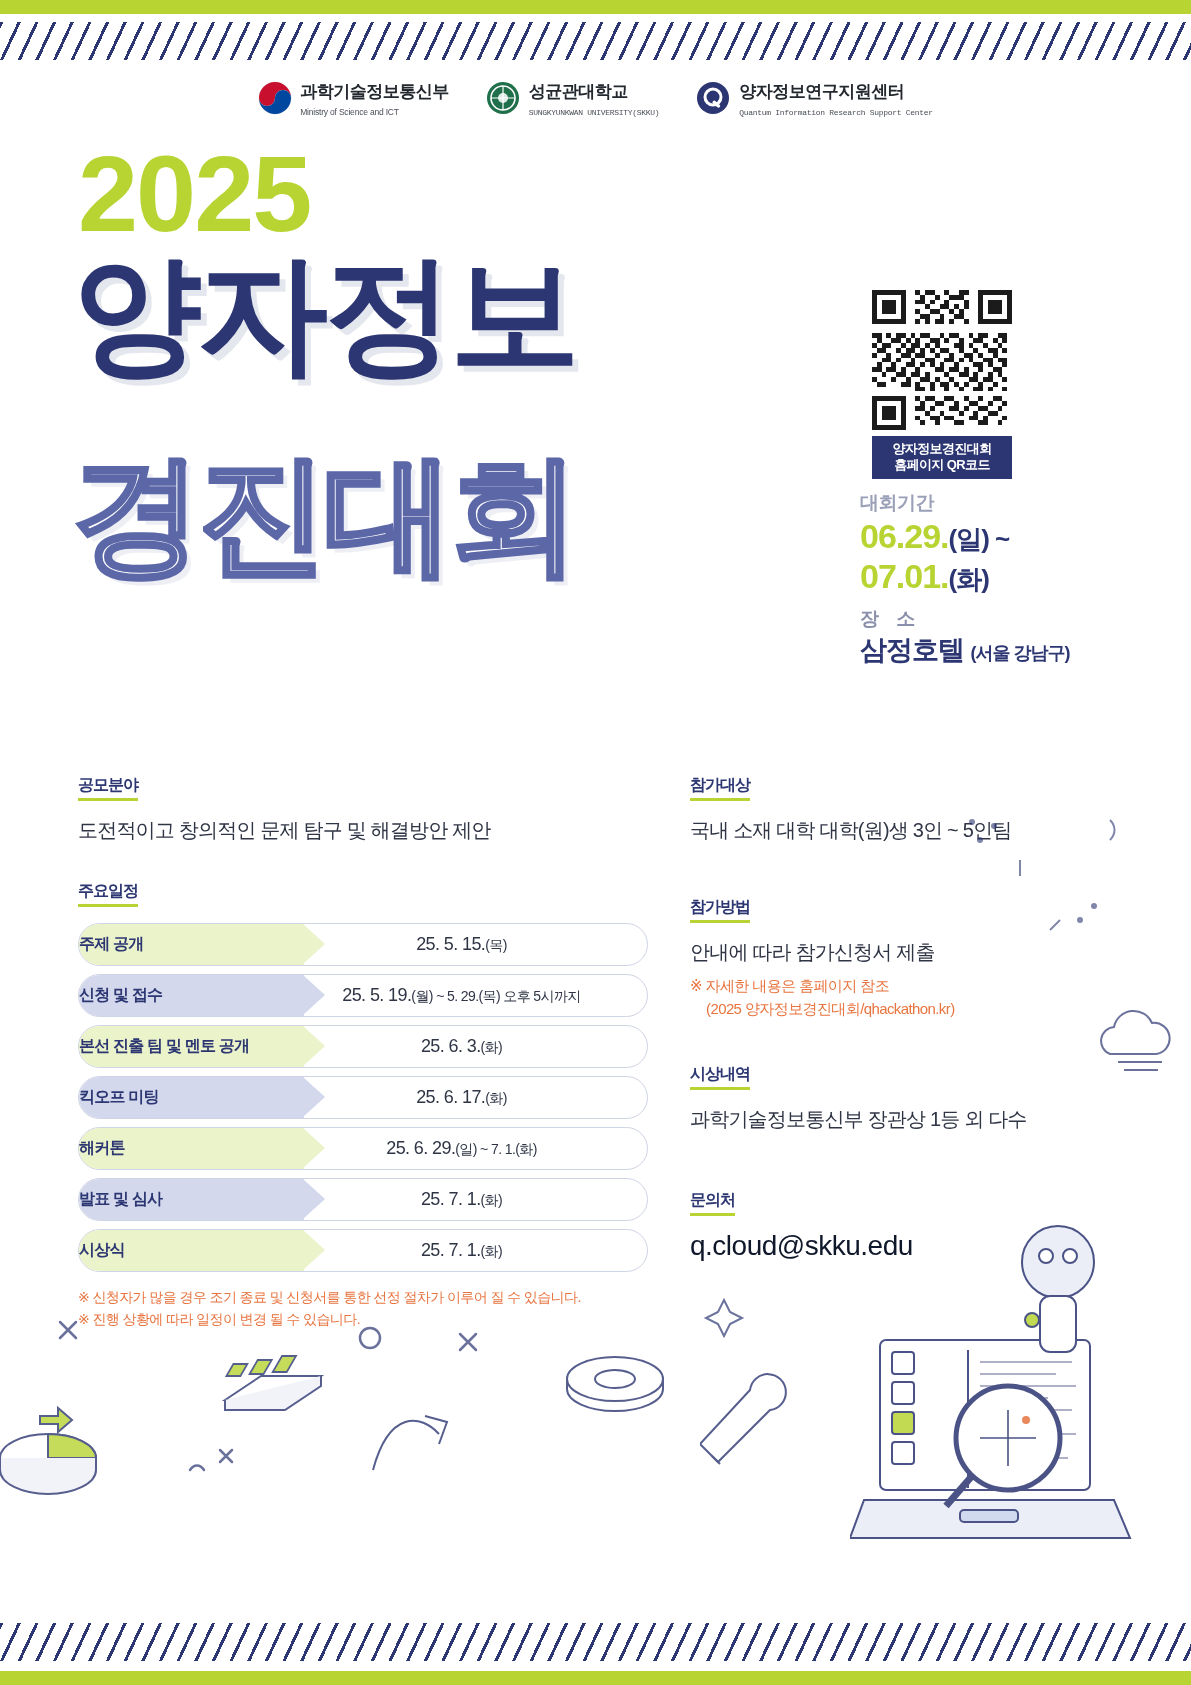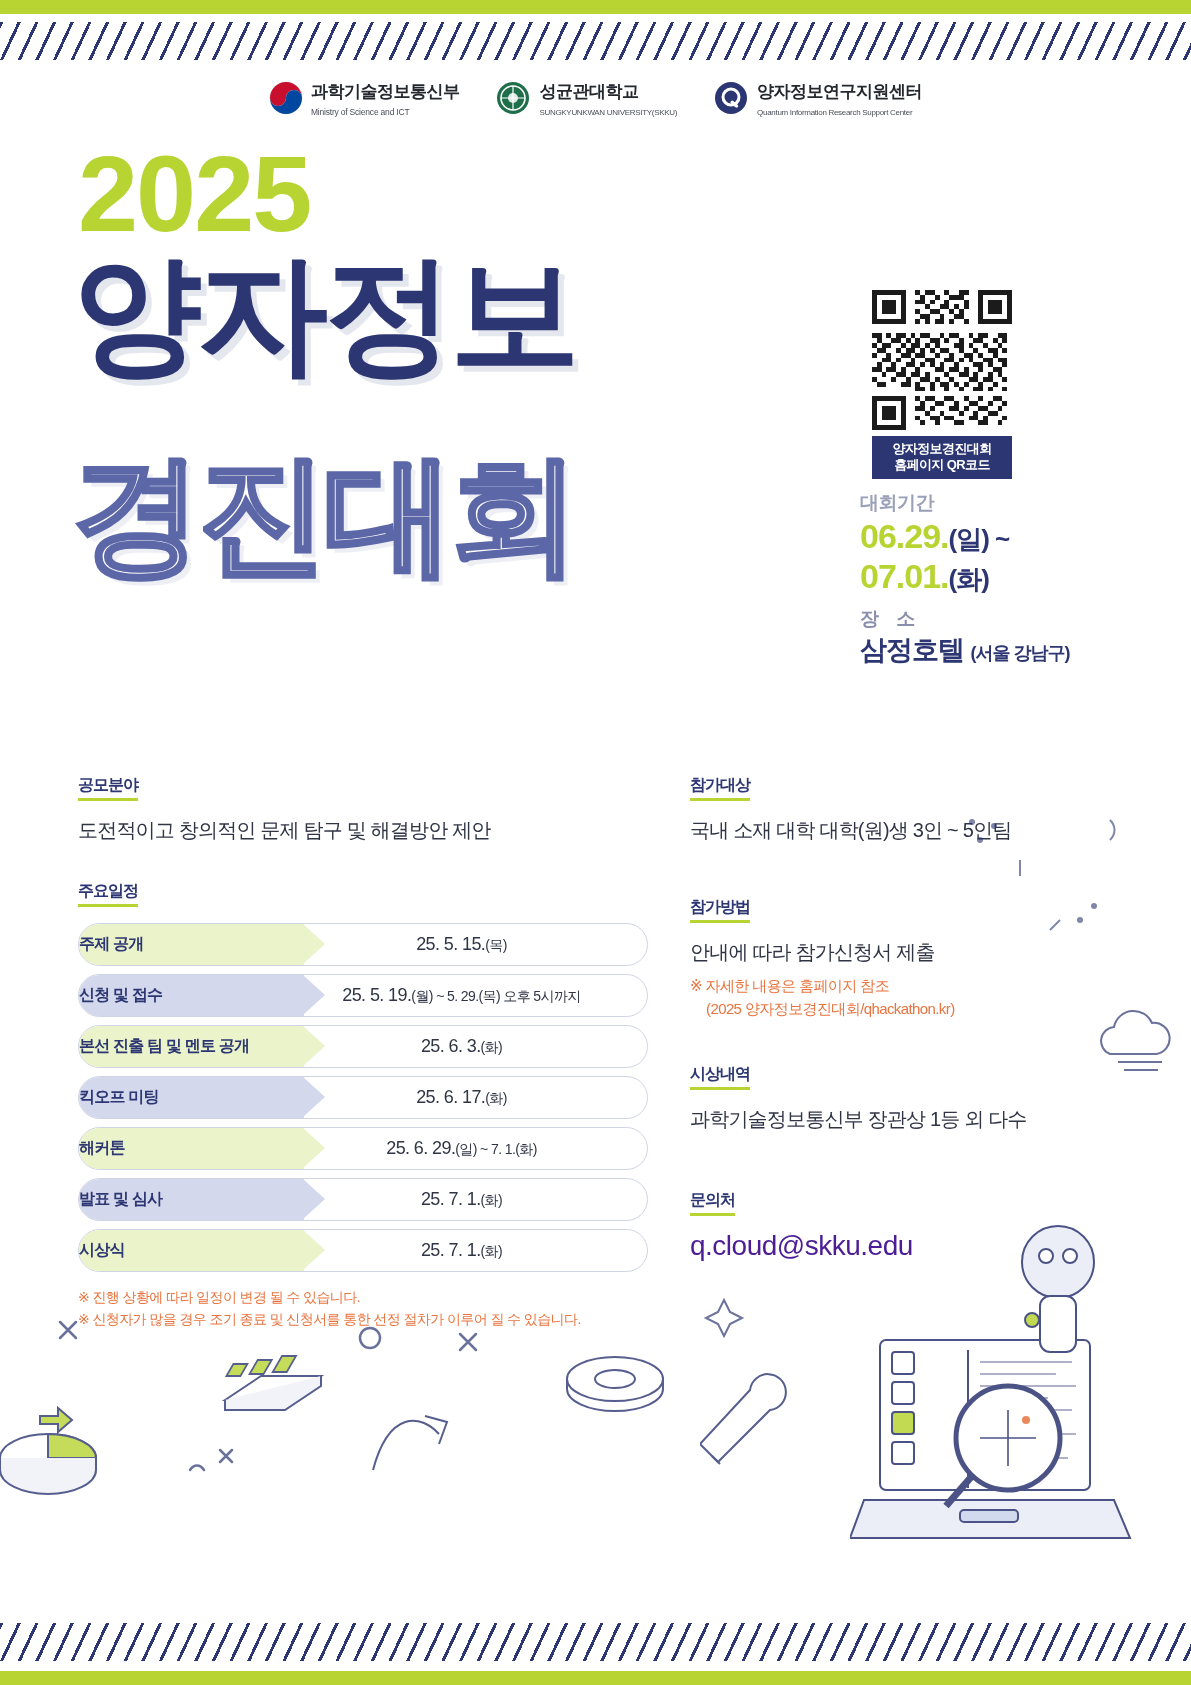--- a/index.html
+++ b/index.html
@@ -34,21 +34,21 @@
   
   .logos {
     position:absolute; top:80px; left:0; width:100%;
     display:flex; justify-content:center; align-items:center; gap:36px;
   }
   .logo { display:flex; align-items:center; gap:8px; }
   .logo .mark { flex:0 0 auto; }
   .logo .txt { line-height:1.12; }
   .logo .txt .l1 { font-size:17px; font-weight:bold; color:#23272e; letter-spacing:-0.5px; }
   .logo .txt .l2 { font-size:8.5px; color:#4a4f57; letter-spacing:-0.2px; }
-  .logo .txt .l2b { font-size:8px; color:#4a4f57; letter-spacing:-0.3px; }
+  .logo .txt .l2b { font-size:8px; color:#4a4f57; letter-spacing:-0.3px;font-family:Liberation Mono, monospace; }
 
   
   .year {
     position:absolute; left:78px; top:140px;
     font-size:108px; font-weight:bold; color:#b7d433;
     letter-spacing:-2px; line-height:1;
     -webkit-text-stroke: 0px transparent;
   }
   .t-line1 {
     position:absolute; left:72px; top:248px;
@@ -121,21 +121,21 @@
   .tag.green { --tagc:#eaf3c9; background:#eaf3c9; }
   .tag.blue  { --tagc:#d3d8ec; background:#d3d8ec; }
 
   .notes { margin-top:14px; }
   .notes div { font-size:14px; color:#e8743f; letter-spacing:-0.6px; line-height:1.6; }
 
   .right-blk { margin-bottom:40px; }
   .right-blk .body-txt { margin-top:14px; }
   .sub-note { margin-top:8px; font-size:15px; color:#e8743f; letter-spacing:-0.6px; line-height:1.5; }
   .sub-note .ind { padding-left:16px; display:block; }
-  .contact-mail { font-size:28px; color:#4c1d95; letter-spacing:-0.5px; margin-top:14px; }
+  .contact-mail { font-size:28px; color:#0f172a; letter-spacing:-0.5px; margin-top:14px; }
 
   
   .deco { position:absolute; pointer-events:none; }
 </style>
 </head>
 <body>
 
 <div class="poster">
 
   <div class="greenbar top"></div>
@@ -467,22 +467,22 @@
         <div class="sched-row">
           <div class="tag green">시상식</div>
           <div class="val">
             <span>25. 7. 1.</span><span class="sm">(화)</span>
           </div>
         </div>
 
       </div>
 
       <div class="notes">
+        <div>※ 신청자가 많을 경우 조기 종료 및 신청서를 통한 선정 절차가 이루어 질 수 있습니다.</div>
         <div>※ 진행 상황에 따라 일정이 변경 될 수 있습니다.</div>
-        <div>※ 신청자가 많을 경우 조기 종료 및 신청서를 통한 선정 절차가 이루어 질 수 있습니다.</div>
       </div>
     </div>
   </div>
 
   
   <div class="right-col">
 
     <div class="right-blk">
       <div class="sec-h">참가대상</div>
       <div class="body-txt">국내 소재 대학 대학(원)생 3인 ~ 5인팀</div>

